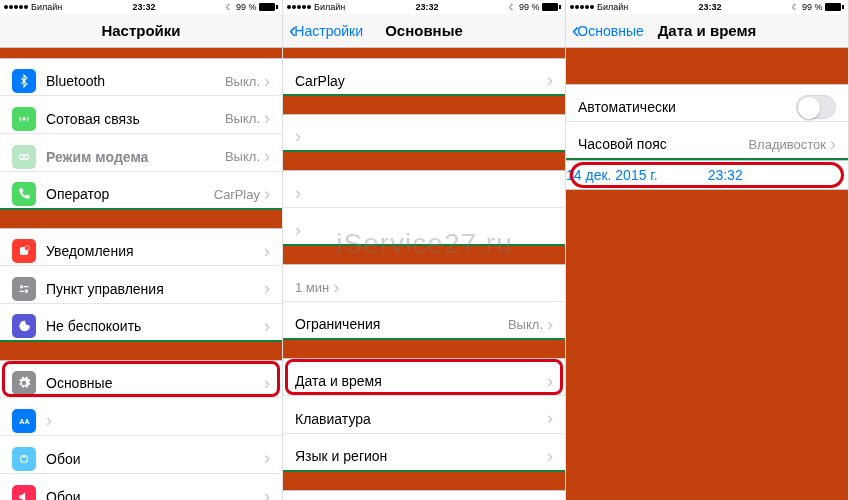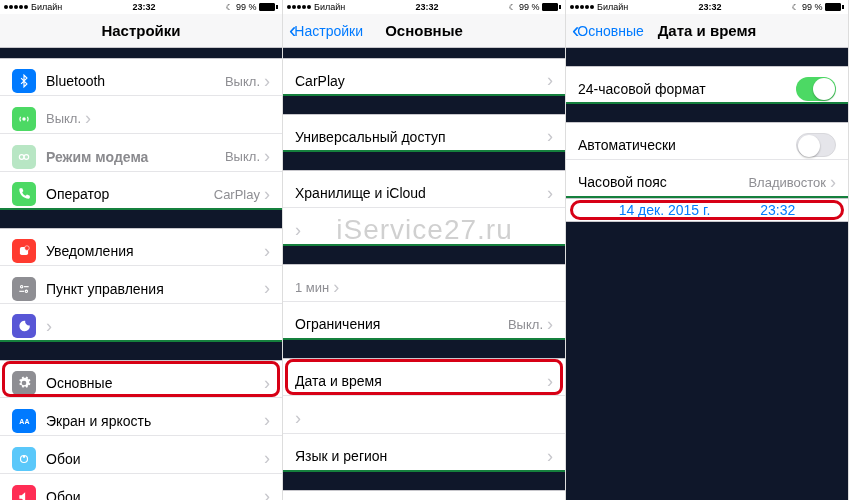--- a/index.html
+++ b/index.html
@@ -9,21 +9,21 @@
     width: 849px;
     height: 500px;
     display: flex;
     overflow: hidden;
     font-size: 14px;
     position: relative;
   }
   .screen {
     width: 283px;
     height: 500px;
-    background: #0f172a;
+    background: #c2410c;
     border-right: 1px solid #ddd;
     display: flex;
     flex-direction: column;
     position: relative;
   }
   .screen:last-child { border-right: none; }
 
   
   .status-bar {
     height: 14px;
@@ -113,39 +113,39 @@
   .switch .knob {
     position:absolute; top:1px; width:22px; height:22px; border-radius:50%;
     background:#fff; box-shadow:0 1px 2px rgba(0,0,0,0.3);
   }
   .switch.on .knob { right:1px; }
   .switch.off .knob { left:1px; }
 
   
   .dt-row {
     background:#fff;
-    height:24px;
+    height:30px;
     display:flex;
     align-items:center;
-    justify-content:center;
+    justify-content:flex-start;
     gap:50px;
     border-top:1px solid #c8c7cc;
     border-bottom:1px solid #c8c7cc;
     position:relative;
   }
   .dt-date, .dt-time { color:#007aff; font-size:14px; }
   .dt-outline {
     position:absolute; left:4px; right:4px; top:1px; bottom:1px;
     border:3px solid #d70015; border-radius:14px; pointer-events:none;
   }
 
   
   .watermark {
     position:absolute;
-    top: 214px;
+    top: 228px;
     left: 0; right: 0;
     text-align:center;
     font-size: 28px;
     color: rgba(120,120,120,0.35);
     pointer-events:none;
     font-weight:300;
     letter-spacing:1px;
   }
 
   
@@ -194,20 +194,21 @@
       <span class="row-value">Выкл.</span>
       <span class="row-chevron">›</span>
     </div>
     <div class="row">
       <div class="row-icon" style="background:#4cd964">
           <svg class="i-inner" viewBox="0 0 24 24" fill="#fff">
             <circle cx="12" cy="12" r="3"></circle>
             <path d="M6 8a8 8 0 000 8M18 8a8 8 0 010 8" stroke="#fff" fill="none" stroke-width="2"></path>
           </svg>
         </div>
+      <span class="row-label">Сотовая связь</span>
       <span class="row-value">Выкл.</span>
       <span class="row-chevron">›</span>
     </div>
     <div class="row">
       <div class="row-icon" style="background:#b8e6c4">
           <svg class="i-inner" viewBox="0 0 24 24" fill="none" stroke="#fff" stroke-width="2">
             <circle cx="8" cy="12" r="4"></circle>
             <circle cx="16" cy="12" r="4"></circle>
           </svg>
         </div>
@@ -249,20 +250,21 @@
         </div>
       <span class="row-label">Пункт управления</span>
       <span class="row-chevron">›</span>
     </div>
     <div class="row last-in-group">
       <div class="row-icon" style="background:#5856d6">
           <svg class="i-inner" viewBox="0 0 24 24" fill="#fff">
             <path d="M14 3a9 9 0 108 8 7 7 0 01-8-8z"></path>
           </svg>
         </div>
+      <span class="row-label">Не беспокоить</span>
       <span class="row-chevron">›</span>
     </div>
 
     <div class="group-gap"></div>
 
     <div class="row first-in-group" style="position:relative">
       <div class="row-icon" style="background:#8e8e93">
           <svg class="i-inner" viewBox="0 0 24 24" fill="#fff">
             <path d="M12 8a4 4 0 100 8 4 4 0 000-8zm9 4l2 1-1 3-2-1a9 9 0 01-2 2l1 2-3 1-1-2h-3l-1 2-3-1 1-2a9 9 0 01-2-2l-2 1-1-3 2-1v-3l-2-1 1-3 2 1a9 9 0 012-2l-1-2 3-1 1 2h3l1-2 3 1-1 2a9 9 0 012 2l2-1 1 3-2 1v3z"></path>
           </svg>
@@ -270,21 +272,20 @@
       <span class="row-label">Основные</span>
       <span class="row-chevron">›</span>
       <div class="highlight-outline"></div>
     </div>
     <div class="row">
       <div class="row-icon" style="background:#007aff">
           <svg class="i-inner" viewBox="0 0 24 24" fill="#fff">
             <text x="4" y="17" font-size="12" font-weight="bold" fill="#fff">AA</text>
           </svg>
         </div>
-      <span class="row-label">Экран и яркость</span>
       <span class="row-chevron">›</span>
     </div>
     <div class="row">
       <div class="row-icon" style="background:#5ac8fa">
           <svg class="i-inner" viewBox="0 0 24 24" fill="#fff">
             <circle cx="12" cy="12" r="6" fill="none" stroke="#fff" stroke-width="2"></circle>
             <circle cx="12" cy="8" r="2"></circle>
           </svg>
         </div>
       <span class="row-label">Обои</span>
@@ -336,27 +337,25 @@
 
   <div class="list">
     <div class="group-gap-sm"></div>
     <div class="row first-in-group last-in-group">
       <span class="row-label">CarPlay</span>
       <span class="row-chevron">›</span>
     </div>
 
     <div class="group-gap"></div>
     <div class="row first-in-group last-in-group">
-      <span class="row-label">Универсальный доступ</span>
       <span class="row-chevron">›</span>
     </div>
 
     <div class="group-gap"></div>
     <div class="row first-in-group">
-      <span class="row-label">Хранилище и iCloud</span>
       <span class="row-chevron">›</span>
     </div>
     <div class="row last-in-group">
       <span class="row-chevron">›</span>
     </div>
 
     <div class="group-gap"></div>
     <div class="row first-in-group">
       <span class="row-value">1 мин</span>
       <span class="row-chevron">›</span>
@@ -367,20 +366,21 @@
       <span class="row-chevron">›</span>
     </div>
 
     <div class="group-gap"></div>
     <div class="row first-in-group" style="position:relative">
       <span class="row-label">Дата и время</span>
       <span class="row-chevron">›</span>
       <div class="highlight-outline"></div>
     </div>
     <div class="row">
+      <span class="row-label">Клавиатура</span>
       <span class="row-chevron">›</span>
     </div>
     <div class="row last-in-group">
       <span class="row-label">Язык и регион</span>
       <span class="row-chevron">›</span>
     </div>
 
     <div class="group-gap"></div>
     <div class="row first-in-group last-in-group" style="font-size:12px;color:#777;">
       
@@ -414,26 +414,20 @@
   <div class="nav">
     <div class="nav-back">
       <span class="chev">‹</span>
       <span>Основные</span>
     </div>
     <span class="nav-title">Дата и время</span>
   </div>
 
   <div class="list">
     <div class="group-gap"></div>
-    <div class="row first-in-group last-in-group">
-      <span class="row-label">24-часовой формат</span>
-      <div class="switch on">
-          <div class="knob"></div>
-        </div>
-    </div>
 
     <div class="group-gap"></div>
     <div class="row first-in-group">
       <span class="row-label">Автоматически</span>
       <div class="switch off">
           <div class="knob"></div>
         </div>
     </div>
     <div class="row last-in-group">
       <span class="row-label">Часовой пояс</span>

